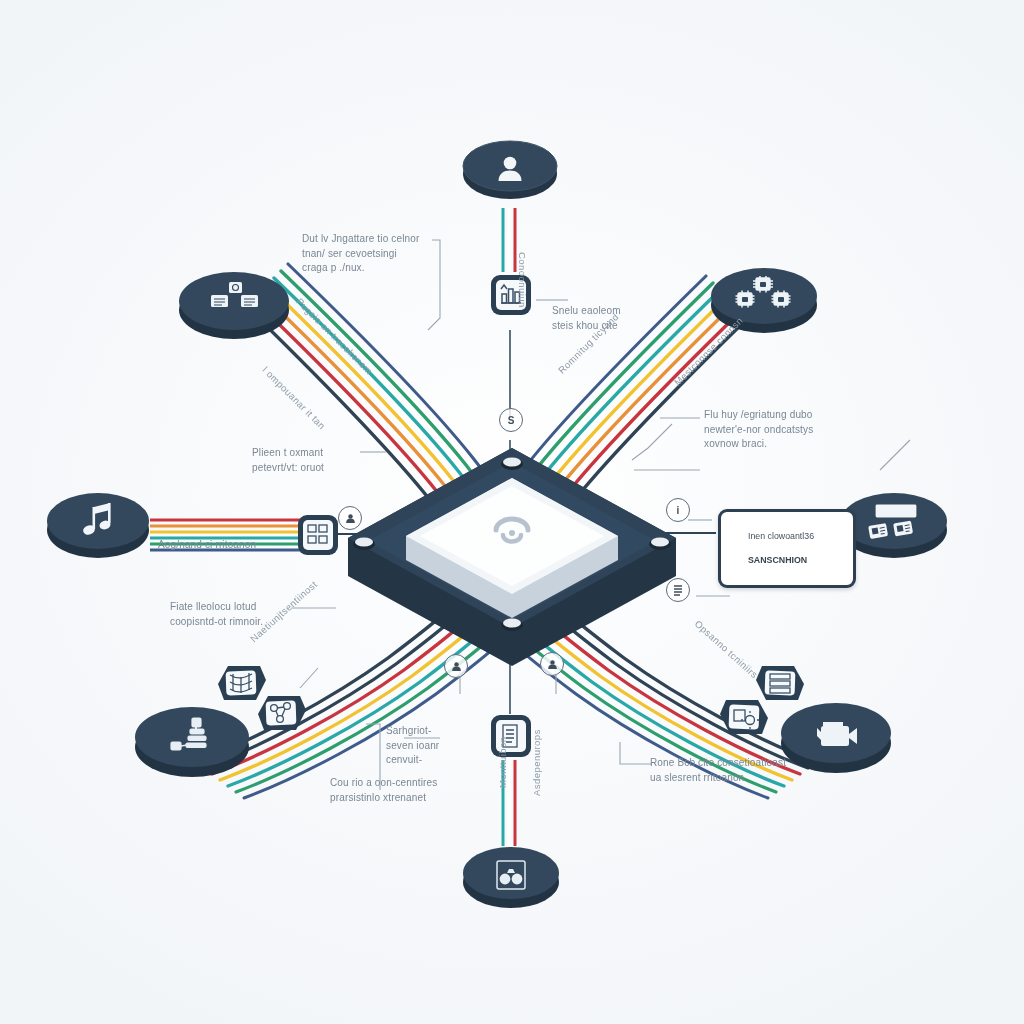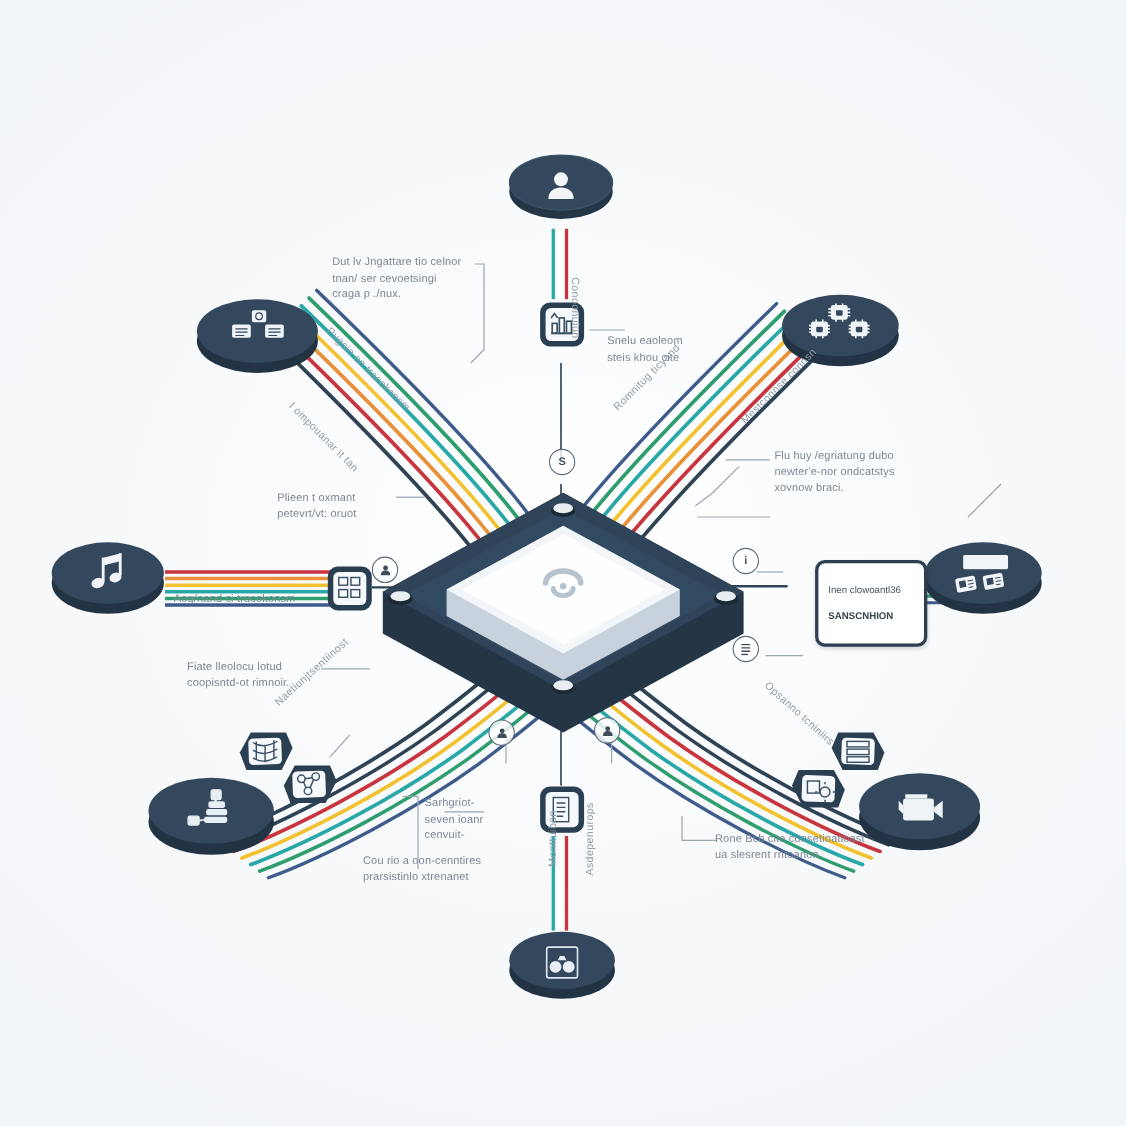--- a/index.html
+++ b/index.html
@@ -34,22 +34,22 @@
   
   .marker{position:absolute;width:22px;height:22px;border-radius:50%;
     border:1.4px solid #5a6b7a;background:rgba(255,255,255,.82);
     display:flex;align-items:center;justify-content:center;
     color:#3f4d5b;font-size:10px;font-weight:bold;}
   .marker svg{display:block;}
 
   
   .callout{position:absolute;background:#ffffff;border:3px solid #2d3f50;
     border-radius:9px;box-shadow:0 2px 4px rgba(30,45,60,.18);
-    padding:7px 9px;color:#45525f;font-size:8.8px;line-height:1.35;
-    white-space:pre-line;margin-left:23px;}
+    padding:7px 27px;color:#45525f;font-size:8.8px;line-height:1.35;
+    white-space:pre-line;}
   .callout .l2{font-weight:bold;color:#37444f;}
 </style>
 </head>
 <body>
 
 <div id="stage">
 
   <svg class="layer" viewBox="0 0 1024 1024">
     <defs>
       <g id="defsdummy"></g>
@@ -464,21 +464,21 @@
   <div class="lbl" style="left:302px;top:232px;width:140px;">Dut lv Jngattare tio celnor
 tnan/ ser cevoetsingi
 craga p ./nux.</div>
   <div class="lbl" style="left:552px;top:304px;width:120px;">Snelu eaoleom
 steis khou cite</div>
   <div class="lbl" style="left:704px;top:408px;width:168px;">Flu huy /egriatung dubo
 newter'e-nor ondcatstys
 xovnow braci.</div>
   <div class="lbl" style="left:252px;top:446px;width:130px;">Plieen t oxmant
 petevrt/vt: oruot</div>
-  <div class="lbl" style="left:158px;top:538px;width:150px;">Aog/nand ci tracokonsm</div>
+  <div class="lbl" style="left:158px;top:538px;width:150px;">Aog/nand ci rritoanon</div>
   <div class="lbl" style="left:170px;top:600px;width:140px;">Fiate lleolocu lotud
 coopisntd-ot rimnoir.</div>
   <div class="lbl" style="left:386px;top:724px;width:100px;">Sarhgriot-
 seven ioanr
 cenvuit-</div>
   <div class="lbl" style="left:330px;top:776px;width:150px;">Cou rio a oon-cenntires
 prarsistinlo xtrenanet</div>
   <div class="lbl" style="left:650px;top:756px;width:170px;">Rone Bcb cite consetioatioast
 ua slesrent rritoanon</div>
 

